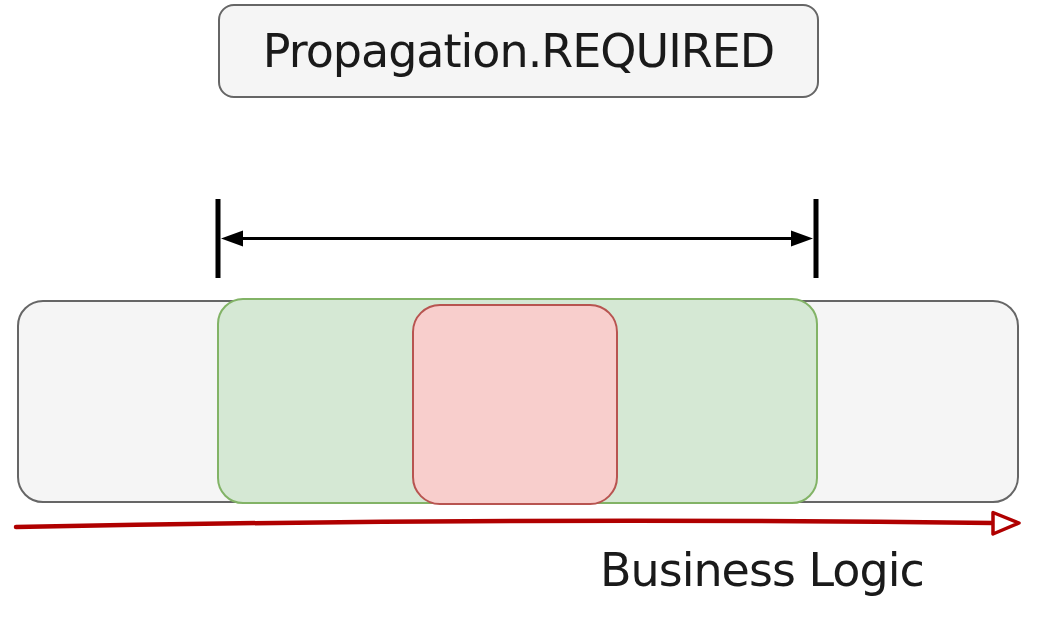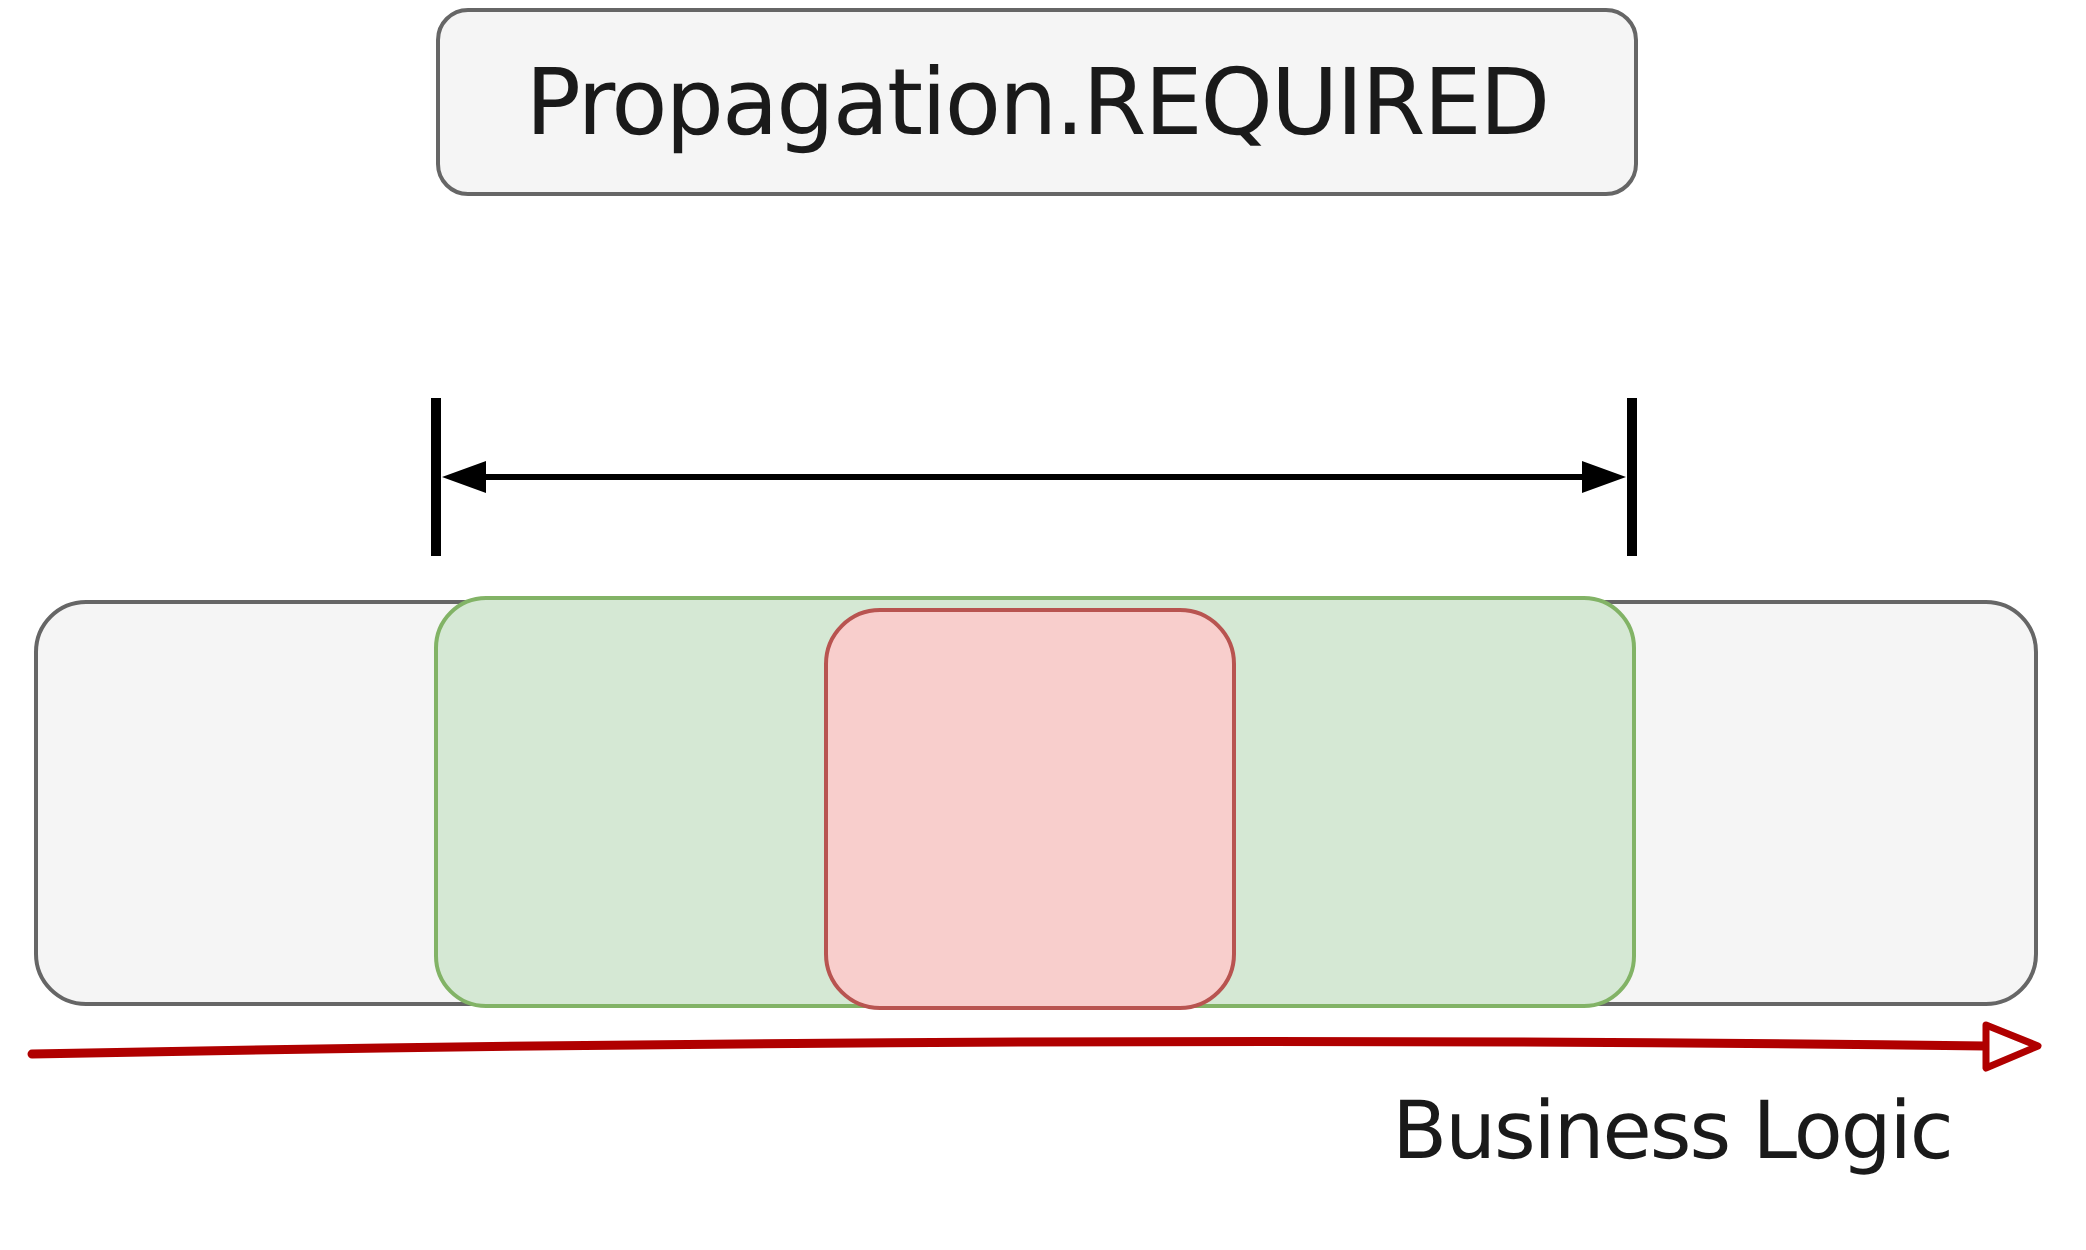--- a/index.html
+++ b/index.html
@@ -63,24 +63,24 @@
     z-index: 3;
   }
   .overlay {
     position: absolute;
     left: 0; top: 0;
     z-index: 5;
     pointer-events: none;
   }
   .flow-label {
     position: absolute;
-    left: 636px; top: 543px;
+    left: 600px; top: 543px;
     width: 400px;
-    text-align: center;
-    font-size: 40px;
+    text-align: left;
+    font-size: 46px;
     letter-spacing: -1px;
     z-index: 6;
     white-space: nowrap;
   }
 </style>
 </head>
 <body>
 
 <div class="canvas">
 

